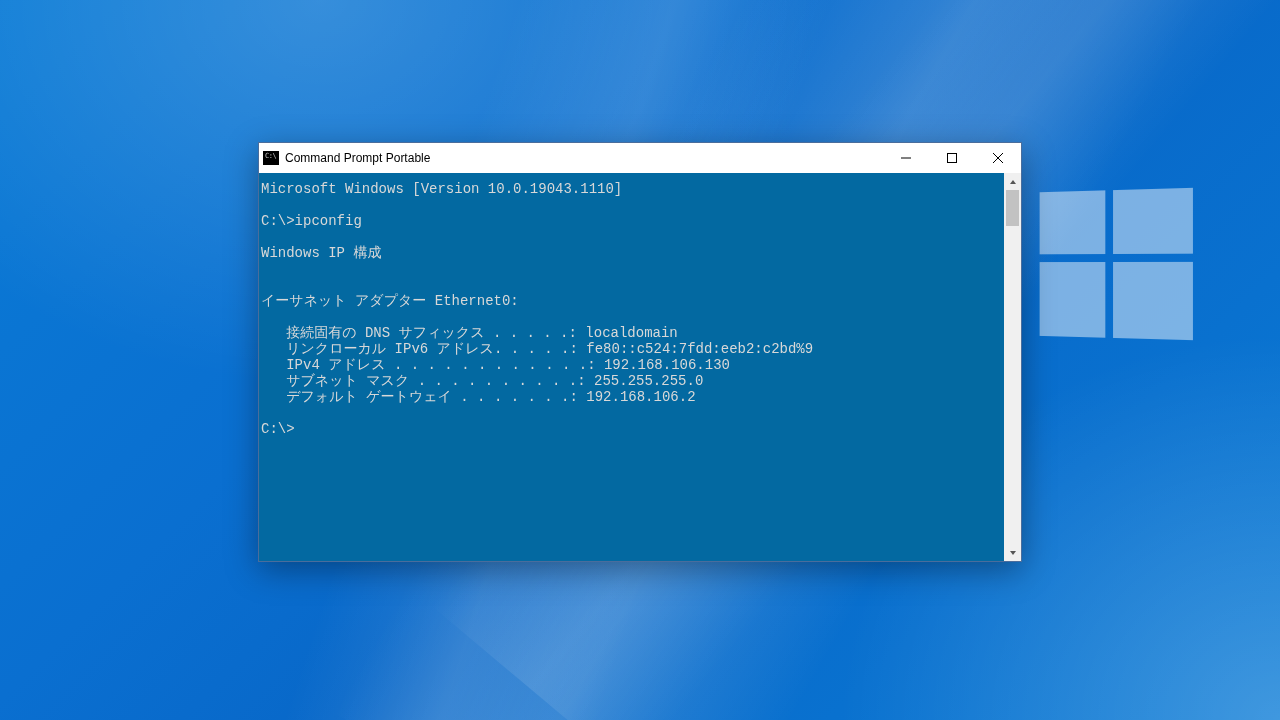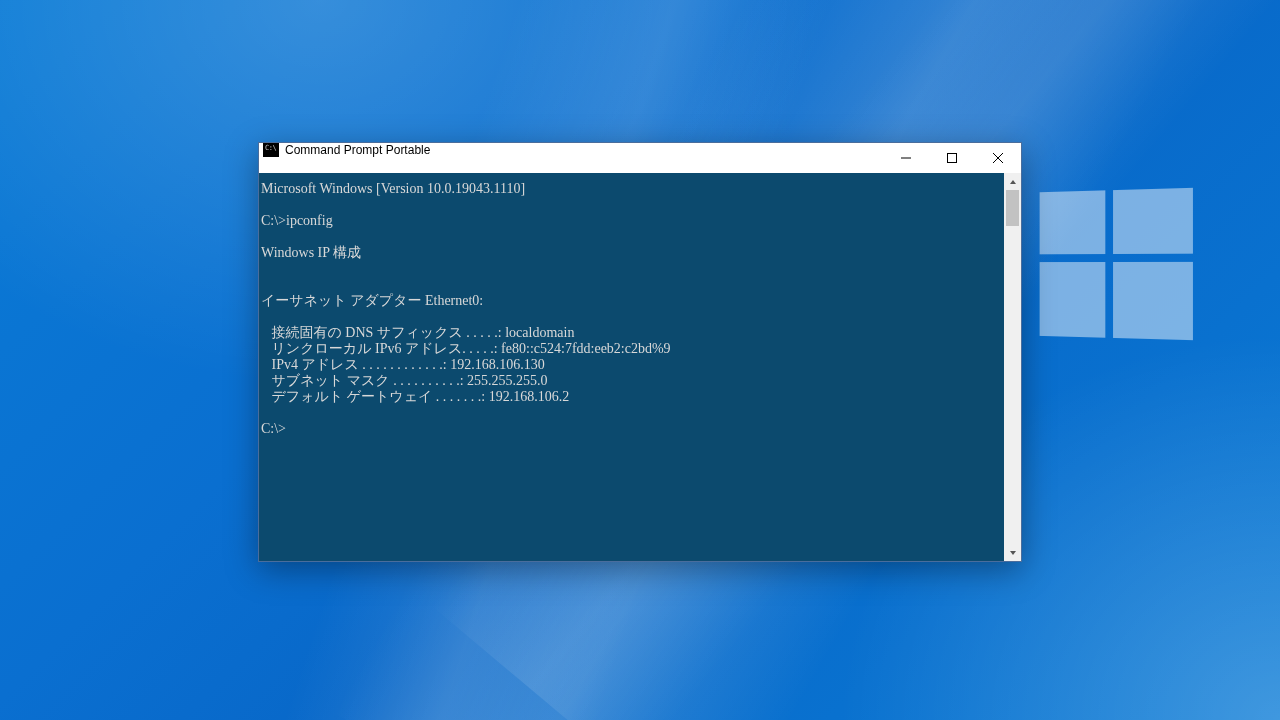--- a/index.html
+++ b/index.html
@@ -51,21 +51,21 @@
       height: 420px;
       background: #fff;
       border: 1px solid #4a6d9c;
       box-shadow: 0 8px 30px rgba(0,0,0,0.35);
       display: flex;
       flex-direction: column;
     }
     .titlebar {
       height: 30px;
       display: flex;
-      align-items: flex-start;
+      align-items: center;
       background: #fff;
       user-select: none;
     }
     .app-icon {
       width: 16px; height: 14px;
       margin: 0 6px 0 4px;
       background: #000;
       position: relative;
       border: 1px solid #000;
     }
@@ -92,23 +92,23 @@
     }
     .win-btn svg { width: 10px; height: 10px; }
 
     .client {
       flex: 1;
       display: flex;
       min-height: 0;
     }
     .console {
       flex: 1;
-      background: #0c4a6e;
+      background: #0369a1;
       color: #d8d8d8;
-      font-family: Liberation Serif, serif;
+      font-family: Liberation Mono, monospace;
       font-size: 14px;
       line-height: 16px;
       padding: 8px 2px 4px 2px;
       white-space: pre;
       overflow: hidden;
     }
     .scrollbar {
       width: 17px;
       background: #f0f0f0;
       display: flex;

